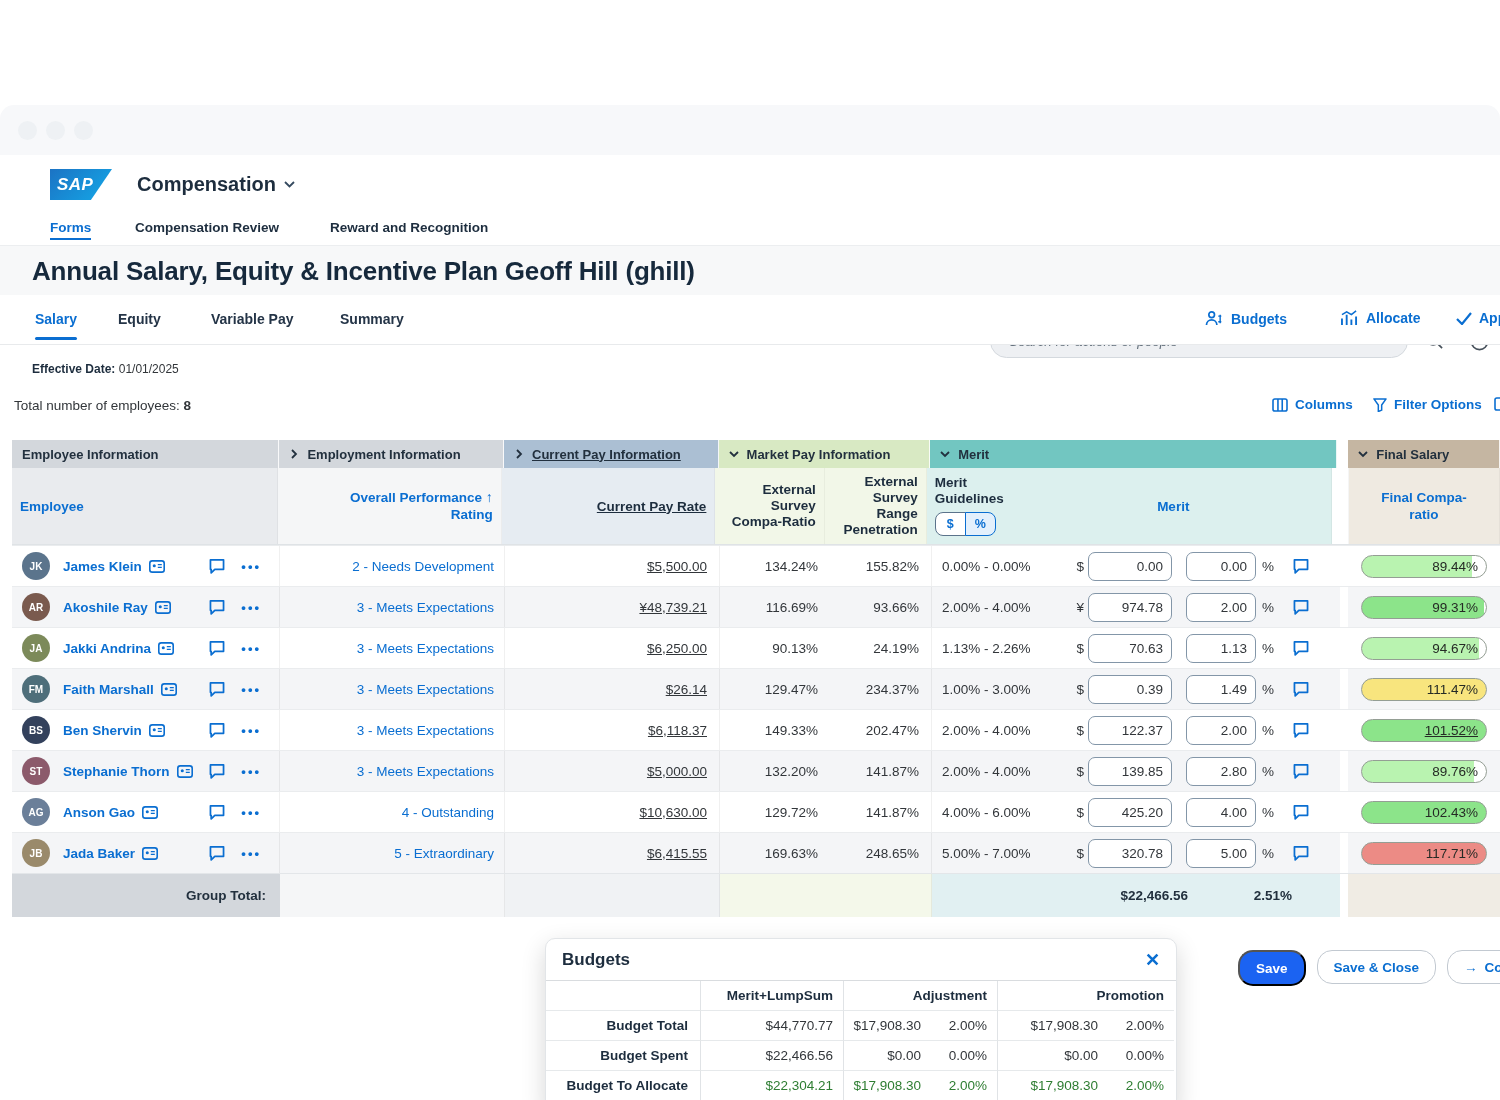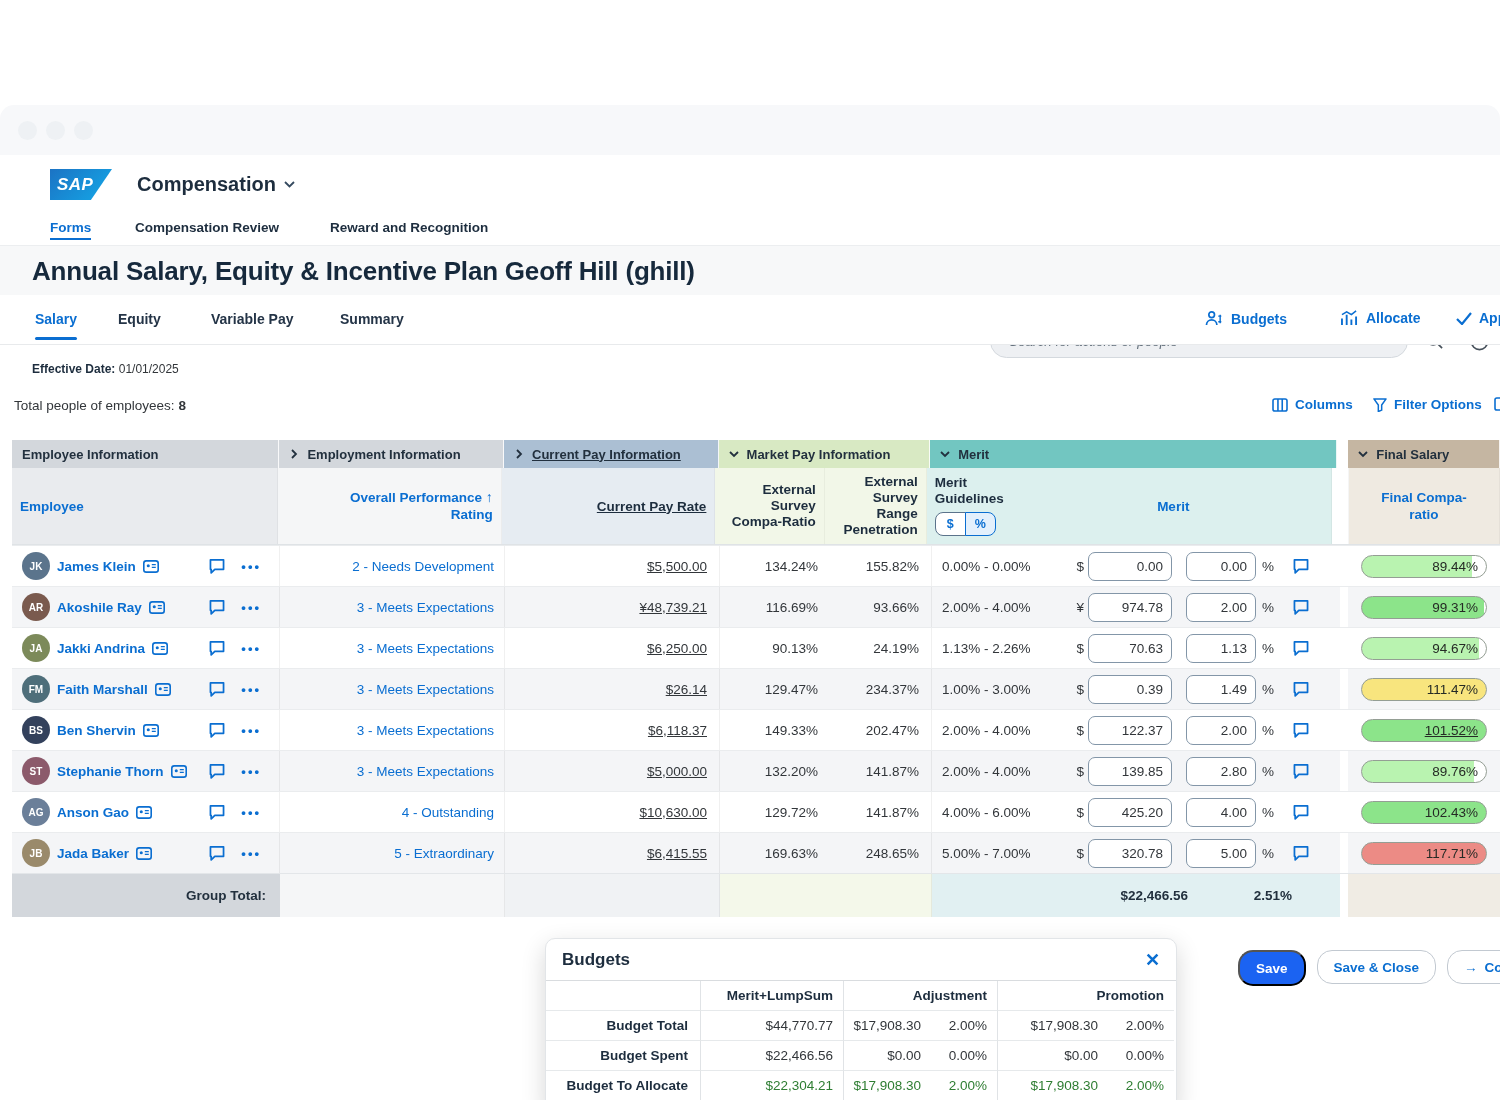--- a/index.html
+++ b/index.html
@@ -68,21 +68,21 @@
   .tg-btn{width:31px;height:24px;font-size:12.5px;font-weight:bold;color:#0a6ed1;display:flex;align-items:center;justify-content:center;cursor:pointer;}
   .tg-dollar{background:#fff;border:1px solid #5b738b;border-radius:8px 0 0 8px;}
   .tg-pct{background:#e3f0fc;border:1px solid #0a6ed1;border-radius:0 8px 8px 0;margin-left:-1px;}
   .merit-link{position:absolute;left:57%;top:50%;transform:translateY(-50%);}
   
   .drow{height:41px;border-top:1px solid #eaecee;align-items:center;}
   .drow.alt{background:#f4f5f7;}
   .drow>div{height:100%;display:flex;align-items:center;}
   .cell-emp{padding-left:10px;gap:7px;}
   .avatar{width:28px;height:28px;border-radius:50%;color:#fff;font-size:10px;font-weight:bold;display:flex;align-items:center;justify-content:center;flex:none;}
-  .emp-name{color:#0a6ed1;font-weight:bold;white-space:nowrap;cursor:pointer;}
+  .emp-name{color:#0a6ed1;font-weight:bold;white-space:nowrap;cursor:pointer;margin-left:6px;}
   .row-icons{margin-left:auto;display:flex;align-items:center;gap:15px;padding-right:18px;}
   .dots{color:#0a6ed1;font-weight:bold;letter-spacing:2px;font-size:13px;cursor:pointer;}
   .cell-rating{justify-content:flex-end;padding-right:10px;}
   .cell-num{justify-content:flex-end;padding-right:12px;color:#32363a;}
   .cell-merit{padding-left:10px;}
   .mg-range{width:122px;color:#32363a;}
   .cur{width:24px;text-align:right;padding-right:4px;color:#32363a;}
   .merit-input{width:84px;height:29px;border:1px solid #8396a8;border-radius:7px;background:#fff;text-align:right;padding:0 8px;font-size:13.5px;color:#32363a;font-family:"Liberation Sans",sans-serif;outline:none;}
   .merit-input.pct{width:70px;margin-left:14px;}
   .pct-sign{width:18px;margin-left:6px;color:#32363a;}
@@ -196,21 +196,21 @@
       </span>
     <span>Approve</span>
   </span>
 </div>
 
 <div class="eff-date">
   <b>Effective Date:</b>
   <span>01/01/2025</span>
 </div>
 <div class="total-row">
-  <span>Total people of employees:</span>
+  <span>Total number of employees:</span>
   <b>8</b>
 </div>
 <span class="table-tools" style="left:1272px">
   <span>
       <svg width="16" height="14" viewBox="0 0 17 15">
         <rect x="1" y="1" width="15" height="13" rx="2" fill="none" stroke="#0a6ed1" stroke-width="1.7"></rect>
         <path d="M6.3 1v13M10.9 1v13" stroke="#0a6ed1" stroke-width="1.7"></path>
       </svg>
     </span>
   <span>Columns</span>

